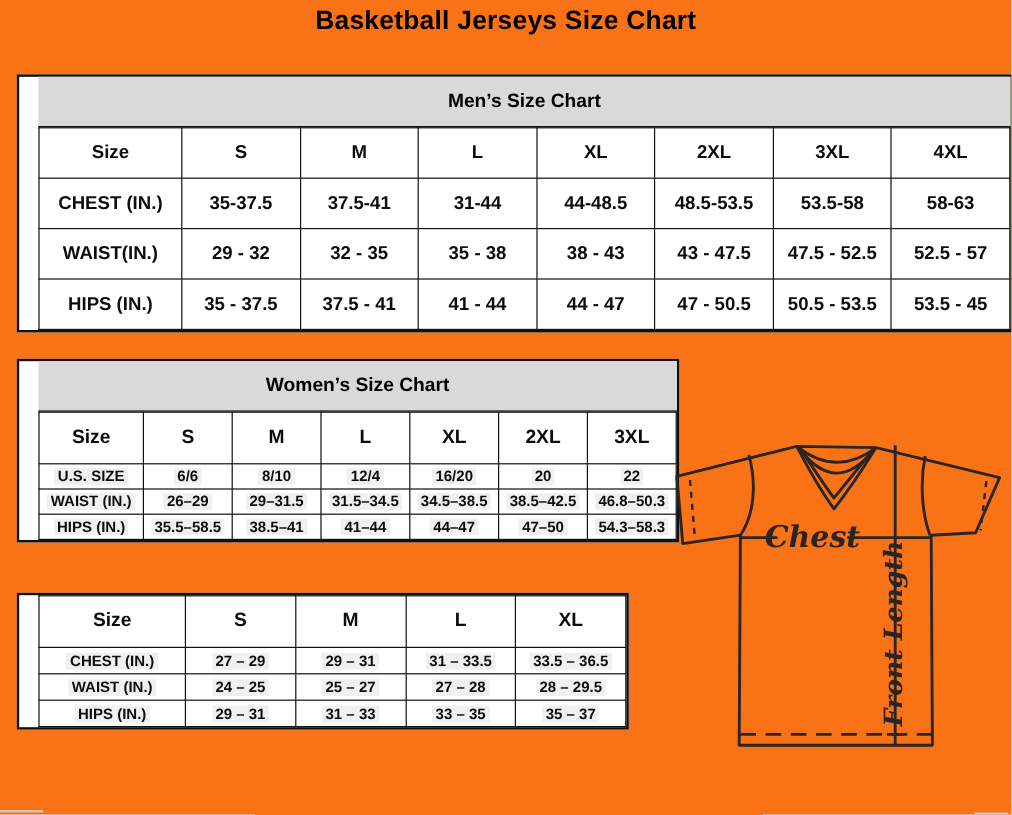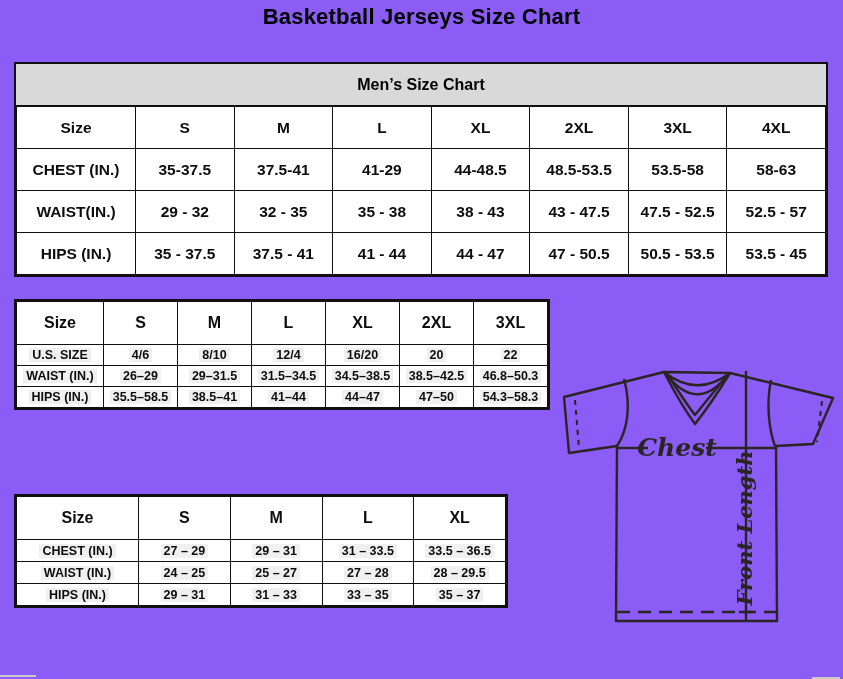--- a/index.html
+++ b/index.html
@@ -1,24 +1,24 @@
 <!DOCTYPE html>
 <html><head>
 <meta charset="utf-8">
 <style>
   html,body{margin:0;padding:0;background:#ffffff;}
   .page{
-    position:relative;width:843px;height:679px;background:#8b5cf6;overflow:hidden;
+    position:relative;width:843px;height:679px;background:#f97316;overflow:hidden;
     font-family:"Liberation Sans","DejaVu Sans",sans-serif;color:#111111;
   }
   .page-title{
     position:absolute;top:4px;left:0;width:100%;text-align:center;
     font-size:22px;font-weight:bold;color:#000000;letter-spacing:0.2px;
   }
-  .sec{position:absolute;border:2px solid #101010;background:#ffffff;}
+  .sec{position:absolute;border:2px solid #101010;background:#ffffff;padding-left:16px;}
   .sec-mens{left:14px;top:62px;width:810px;}
   .sec-womens{left:14px;top:299px;width:532px;}
   .sec-youth{left:14px;top:494px;width:490px;}
   .band{
     height:41px;line-height:41px;background:#d9d9d9;border-bottom:1px solid #101010;
     text-align:center;font-size:16px;font-weight:bold;color:#000000;
   }
   table.grid{width:100%;border-collapse:collapse;table-layout:fixed;}
   table.grid th,table.grid td{
     border:1px solid #101010;text-align:center;vertical-align:middle;
@@ -83,21 +83,21 @@
             <th><span class="hv">2XL</span></th>
             <th><span class="hv">3XL</span></th>
             <th><span class="hv">4XL</span></th>
           </tr>
         </thead>
         <tbody>
           <tr>
             <th><span class="cv">CHEST (IN.)</span></th>
             <td><span class="cv">35-37.5</span></td>
             <td><span class="cv">37.5-41</span></td>
-            <td><span class="cv">41-29</span></td>
+            <td><span class="cv">31-44</span></td>
             <td><span class="cv">44-48.5</span></td>
             <td><span class="cv">48.5-53.5</span></td>
             <td><span class="cv">53.5-58</span></td>
             <td><span class="cv">58-63</span></td>
           </tr>
           <tr>
             <th><span class="cv">WAIST(IN.)</span></th>
             <td><span class="cv">29 - 32</span></td>
             <td><span class="cv">32 - 35</span></td>
             <td><span class="cv">35 - 38</span></td>
@@ -114,20 +114,21 @@
             <td><span class="cv">44 - 47</span></td>
             <td><span class="cv">47 - 50.5</span></td>
             <td><span class="cv">50.5 - 53.5</span></td>
             <td><span class="cv">53.5 - 45</span></td>
           </tr>
         </tbody>
       </table>
   </section>
 
   <section class="sec sec-womens">
+    <div class="band">Women’s Size Chart</div>
     <table class="grid small womens-t">
         <colgroup>
           <col class="label-col">
           <col>
           <col>
           <col>
           <col>
           <col>
           <col>
         </colgroup>
@@ -138,21 +139,21 @@
             <th><span class="hv">M</span></th>
             <th><span class="hv">L</span></th>
             <th><span class="hv">XL</span></th>
             <th><span class="hv">2XL</span></th>
             <th><span class="hv">3XL</span></th>
           </tr>
         </thead>
         <tbody>
           <tr>
             <th><span class="cv">U.S. SIZE</span></th>
-            <td><span class="cv">4/6</span></td>
+            <td><span class="cv">6/6</span></td>
             <td><span class="cv">8/10</span></td>
             <td><span class="cv">12/4</span></td>
             <td><span class="cv">16/20</span></td>
             <td><span class="cv">20</span></td>
             <td><span class="cv">22</span></td>
           </tr>
           <tr>
             <th><span class="cv">WAIST (IN.)</span></th>
             <td><span class="cv">26–29</span></td>
             <td><span class="cv">29–31.5</span></td>

